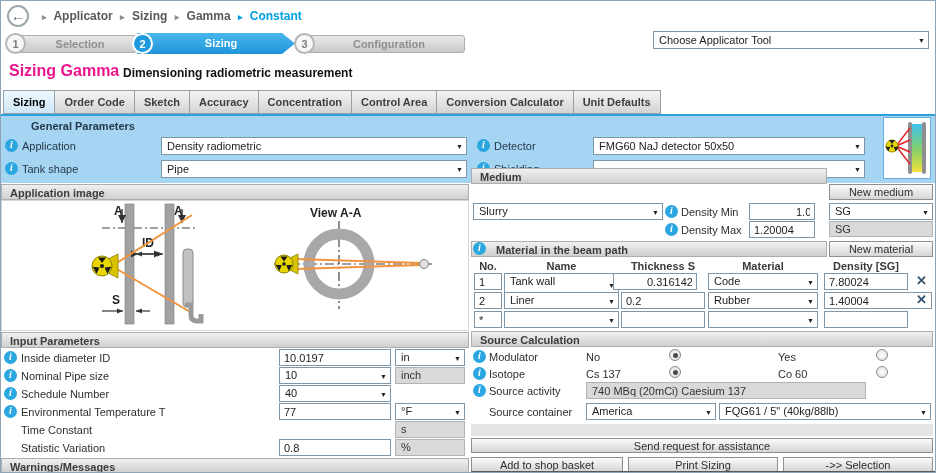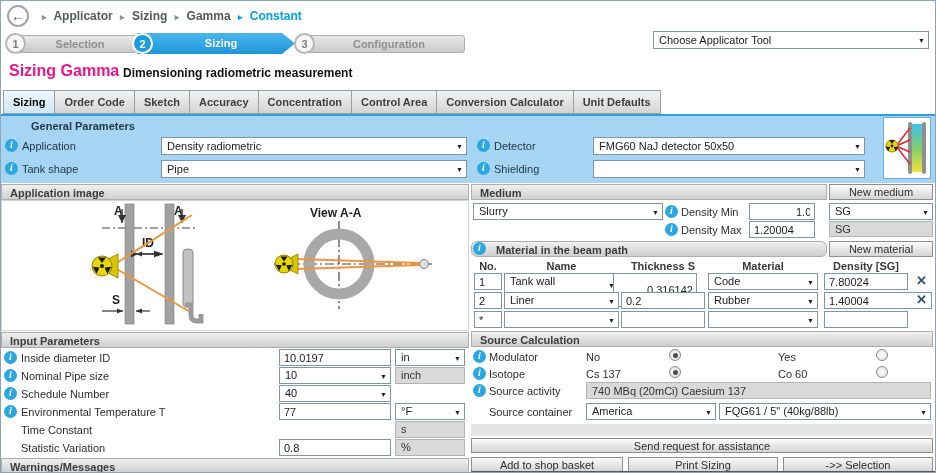--- a/index.html
+++ b/index.html
@@ -279,57 +279,57 @@
 
   <div class="lbl" style="left:20px;top:423px;">Time Constant</div>
   <div class="ro" style="left:394px;top:420px;width:70px;height:17px;">s</div>
 
   <div class="lbl" style="left:20px;top:441px;">Statistic Variation</div>
   <input class="inp" style="left: 278px; top: 438px; width: 112px; height: 17px;" value="0.8">
   <div class="ro" style="left:394px;top:438px;width:70px;height:17px;">%</div>
 
   <div class="hdr" style="left:0;top:457px;width:468px;height:16px;">Warnings/Messages</div>
 
-  <div class="hdr" style="left:470px;top:183px;width:356px;height:16px;">Medium</div>
+  <div class="hdr" style="left:470px;top:167px;width:356px;height:16px;">Medium</div>
   <div class="btn" style="left:828px;top:183px;width:104px;height:16px;">New medium</div>
 
   <div class="sel" style="left:472px;top:202px;width:190px;height:17px;">
     <span>Slurry</span>
     <span class="caret">▼</span>
   </div>
   <div class="info" style="left:664px;top:204px;"><span>i</span></div>
   <div class="lbl" style="left:680px;top:205px;">Density Min</div>
   <input class="inp" style="left: 748px; top: 202px; width: 66px; height: 17px; padding-left: 46px;" value="1.00003">
   <div class="sel" style="left:828px;top:202px;width:104px;height:17px;">
     <span>SG</span>
     <span class="caret">▼</span>
   </div>
 
   <div class="info" style="left:664px;top:222px;"><span>i</span></div>
   <div class="lbl" style="left:680px;top:223px;">Density Max</div>
   <input class="inp" style="left: 748px; top: 220px; width: 66px; height: 17px;" value="1.20004">
   <div class="ro" style="left:828px;top:220px;width:104px;height:16px;">SG</div>
 
-  <div class="hdr" style="left:470px;top:240px;width:356px;height:16px;padding-left:24px;border-radius:6px;">Material in the beam path</div>
+  <div class="hdr" style="left:470px;top:240px;width:356px;height:16px;padding-left:24px;">Material in the beam path</div>
   <div class="info" style="left:472px;top:241px;"><span>i</span></div>
   <div class="btn" style="left:828px;top:240px;width:104px;height:16px;">New material</div>
 
   <div class="thead" style="left:473px;top:259px;width:28px;">No.</div>
   <div class="thead" style="left:503px;top:259px;width:115px;">Name</div>
   <div class="thead" style="left:620px;top:259px;width:84px;">Thickness S [in]</div>
   <div class="thead" style="left:707px;top:259px;width:110px;">Material</div>
   <div class="thead" style="left:823px;top:259px;width:84px;">Density [SG]</div>
 
   <div>
     <input class="inp" style="left: 473px; top: 272px; width: 28px; height: 17px;" value="1">
     <div class="sel" style="left:503px;top:272px;width:115px;height:24px;">
       <span>Tank wall</span>
       <span class="caret">▼</span>
     </div>
-    <input class="inp" style="left: 612px; top: 272px; width: 84px; height: 34px; padding-left: 33px;" value="0.316142">
+    <input class="inp" style="left: 612px; top: 272px; width: 84px; height: 17px; padding-left: 33px;" value="0.316142">
     <div class="sel" style="left:707px;top:272px;width:110px;height:17px;">
       <span>Code</span>
       <span class="caret">▼</span>
     </div>
     <input class="inp" style="left: 823px; top: 272px; width: 84px; height: 17px;" value="7.80024">
     <div class="del" style="left:912px;top:272px;">✕</div>
   </div>
 
   <div>
     <input class="inp" style="left: 473px; top: 291px; width: 28px; height: 17px;" value="2">
@@ -371,21 +371,21 @@
 
   <div class="info" style="left:472px;top:366px;"><span>i</span></div>
   <div class="lbl" style="left:488px;top:367px;">Isotope</div>
   <div class="lbl" style="left:585px;top:367px;">Cs 137</div>
   <div class="radio on" style="left:668px;top:365px;"></div>
   <div class="lbl" style="left:777px;top:367px;">Co 60</div>
   <div class="radio" style="left:875px;top:365px;"></div>
 
   <div class="info" style="left:472px;top:383px;"><span>i</span></div>
   <div class="lbl" style="left:488px;top:384px;">Source activity</div>
-  <div class="ro" style="left:585px;top:381px;width:345px;height:17px;line-height:16px;">740 MBq (20mCi) Caesium 137</div>
+  <div class="ro" style="left:585px;top:381px;width:280px;height:17px;line-height:16px;">740 MBq (20mCi) Caesium 137</div>
 
   <div class="lbl" style="left:488px;top:405px;">Source container</div>
   <div class="sel" style="left:585px;top:402px;width:130px;height:17px;">
     <span>America</span>
     <span class="caret">▼</span>
   </div>
   <div class="sel" style="left:718px;top:402px;width:212px;height:17px;">
     <span>FQG61 / 5" (40kg/88lb)</span>
     <span class="caret">▼</span>
   </div>

